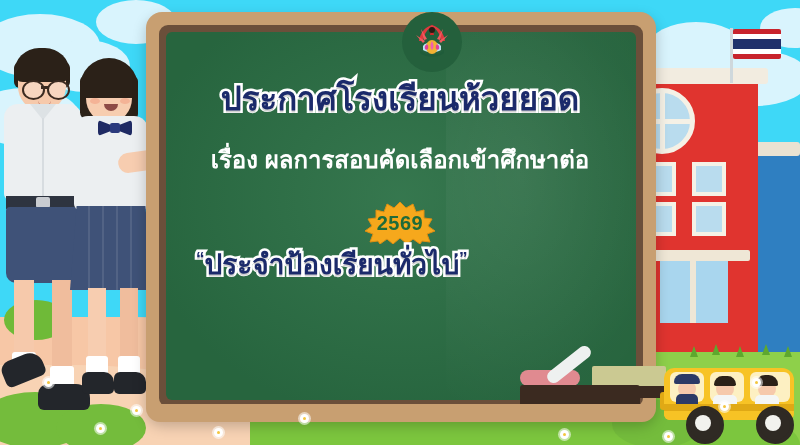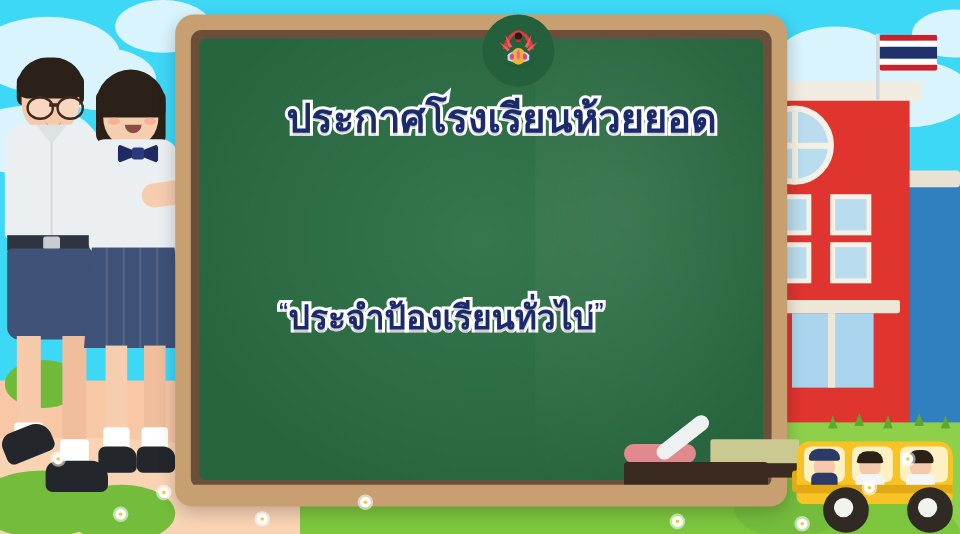--- a/index.html
+++ b/index.html
@@ -55,21 +55,20 @@
   
   .emblem{left:402px;top:12px;width:60px;height:60px;border-radius:50%;background:#24603c;display:flex;align-items:center;justify-content:center;}
 
   
   .tline{position:absolute;white-space:nowrap;line-height:1;}
   .t-outline{
     color:#1b2a6b;
     -webkit-text-stroke:5px #ffffff;
     paint-order:stroke fill;
     text-shadow:0 2px 0 rgba(0,0,0,.18);
-    padding-left:36px;
   }
   .t1{left:0;right:0;text-align:center;top:82px;font-size:33px;font-weight:bold;}
   .t2{left:0;right:0;text-align:center;top:148px;font-size:24px;font-weight:bold;color:#ffffff;}
   .t3{left:0;right:0;text-align:center;top:202px;font-size:22px;font-weight:bold;color:#f5c842;}
   .t3 .wrap{display:inline-flex;align-items:center;gap:14px;}
   .t4{left:196px;top:250px;font-size:28px;font-weight:bold;}
   .t5{left:0;right:0;text-align:center;top:310px;font-size:25px;font-weight:bold;padding-left:100px;}
   .quote{font-size:17px;vertical-align:super;}
 
   .badge{position:relative;width:74px;height:42px;display:inline-flex;align-items:center;justify-content:center;}
@@ -253,23 +252,30 @@
         <path d="M16 27 C18 24 20 26 19 30 C17 32 15 30 16 27 Z" fill="#e0429a"></path>
         <path d="M30 27 C28 24 26 26 27 30 C29 32 31 30 30 27 Z" fill="#e0429a"></path>
         <path d="M23 22 C25 25 25 29 23 31 C21 29 21 25 23 22 Z" fill="#f060ae"></path>
         <path d="M11 31 C16 37 30 37 35 31 L35 34 C29 39 17 39 11 34 Z" fill="#1f5c3a"></path>
       </g>
     </svg>
   </div>
 
   <div class="tline t1 t-outline">ประกาศโรงเรียนห้วยยอด</div>
 
+  <div class="tline t2">เรื่อง ผลการสอบคัดเลือกเข้าศึกษาต่อ</div>
 
   <div class="tline t3">
     <span class="wrap">
+      <span class="badge">
+        <svg width="74" height="42" viewBox="0 0 74 42" aria-hidden="true">
+          <polygon points="37,0 43,6 50,2 53,10 61,8 61,16 69,17 65,24 72,29 64,32 67,40 59,39 57,42 50,37 44,42 37,36 30,42 24,37 17,42 15,39 7,40 10,32 2,29 9,24 5,17 13,16 13,8 21,10 24,2 31,6" fill="#f6a81c" stroke="#e08f12" stroke-width="1"></polygon>
+        </svg>
+        <span>2569</span>
+      </span>
     </span>
   </div>
 
   <div class="tline t4 t-outline">
     <span class="quote">“</span><span>ประจำป้องเรียนทั่วไป</span><span class="quote">”</span>
   </div>
 
 
   <div class="abs duster"></div>
   <div class="abs duster-b"></div>

